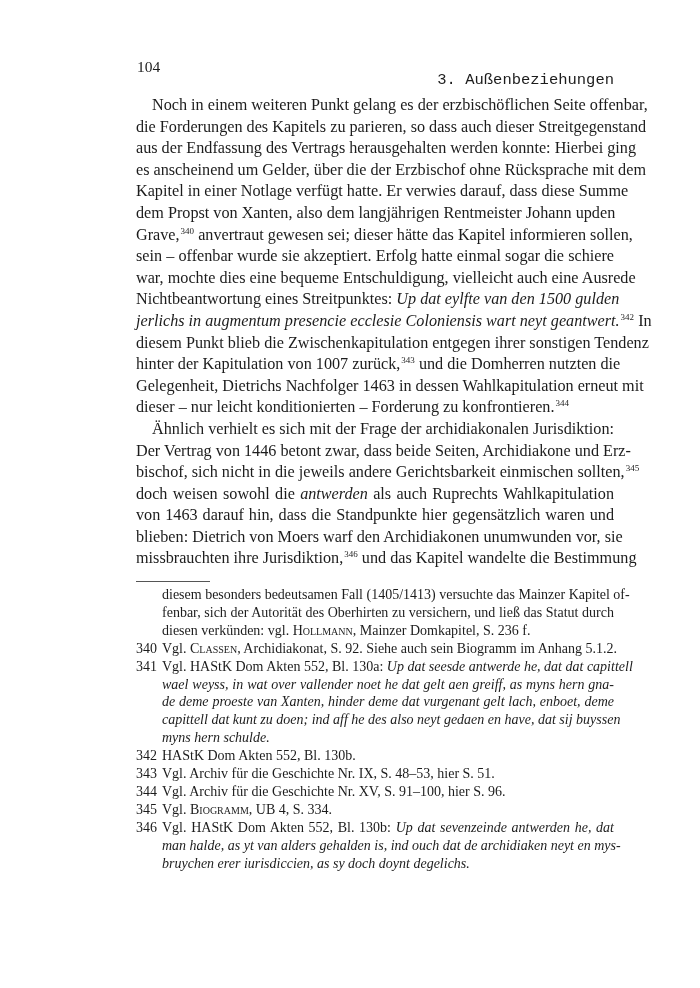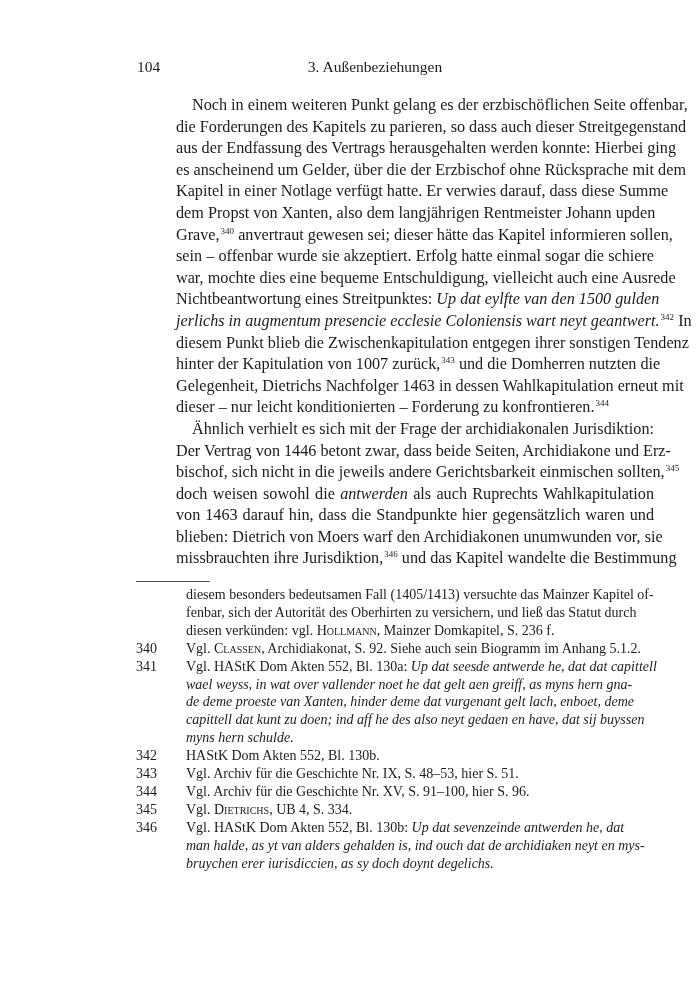--- a/index.html
+++ b/index.html
@@ -2,33 +2,33 @@
 <html><head>
 <meta charset="utf-8">
 <style>
   html, body { margin: 0; padding: 0; background: #ffffff; }
   body { width: 700px; height: 988px; position: relative; overflow: hidden;
          font-family: "Liberation Serif", "DejaVu Serif", serif; color: #1c1c1c; }
   .page { position: absolute; left: 136px; top: 0; width: 478px; }
   .header { position: absolute; top: 58px; left: 0; width: 478px; height: 22px;
             font-size: 15.5px; }
   .page-number { position: absolute; left: 1px; top: 0; }
-  .running-head { position: absolute; left: 0; right: 0; text-align: center; top: 0; }
+  .running-head { position: absolute; left: 0; right: 0; text-align: right; top: 13px; font-family: Liberation Mono, monospace; }
   .body { position: absolute; top: 95px; left: 0; width: 478px;
-          font-size: 16.2px; line-height: 21.6px; text-align: justify; hyphens: manual; margin-left: 40px; }
+          font-size: 16.2px; line-height: 21.6px; text-align: justify; hyphens: manual; }
   .body .line { display: block; text-align: justify; text-align-last: justify; white-space: nowrap; }
   .body .line.last { text-align-last: left; }
   sup.fn { font-size: 9px; vertical-align: 0; position: relative; top: -6px; line-height: 0; margin-left: 1px; }
   i { font-style: italic; }
   .footnote-rule { position: absolute; top: 581px; left: 0; width: 74px; height: 1px; background: #555; }
   .footnotes { position: absolute; top: 586px; left: 0; width: 478px;
                font-size: 14px; line-height: 17.9px; }
   .fn-item { position: relative; padding-left: 26px; }
   .fn-num { position: absolute; left: 0; top: 0; }
-  .fn-line { display: block; white-space: nowrap; text-align: justify; text-align-last: justify; margin-left: 24px; }
+  .fn-line { display: block; white-space: nowrap; text-align: justify; text-align-last: justify; }
   .fn-line.last { text-align-last: left; }
   .sc { font-variant: small-caps; }
 </style>
 </head>
 <body>
 
 <div class="page">
   <div class="header">
     <span class="page-number">104</span>
     <span class="running-head">3. Außenbeziehungen</span>
@@ -90,21 +90,21 @@
       <div class="fn-item">
         <span class="fn-num">343</span>
         <span class="fn-line last"><span>Vgl. Archiv für die Geschichte Nr. IX, S. 48–53, hier S. 51.</span></span>
       </div>
       <div class="fn-item">
         <span class="fn-num">344</span>
         <span class="fn-line last"><span>Vgl. Archiv für die Geschichte Nr. XV, S. 91–100, hier S. 96.</span></span>
       </div>
       <div class="fn-item">
         <span class="fn-num">345</span>
-        <span class="fn-line last"><span>Vgl. </span><span class="sc">Dietrichs</span><span>, UB 4, S. 334.</span></span>
+        <span class="fn-line last"><span>Vgl. </span><span class="sc">Biogramm</span><span>, UB 4, S. 334.</span></span>
       </div>
       <div class="fn-item">
         <span class="fn-num">346</span>
         <span class="fn-line"><span>Vgl. HAStK Dom Akten 552, Bl. 130b: </span><i>Up dat sevenzeinde antwerden he, dat</i></span>
         <span class="fn-line"><i>man halde, as yt van alders gehalden is, ind ouch dat de archidiaken neyt en mys-</i></span>
         <span class="fn-line last"><i>bruychen erer iurisdiccien, as sy doch doynt degelichs.</i></span>
       </div>
     </div>
 </div>
 

